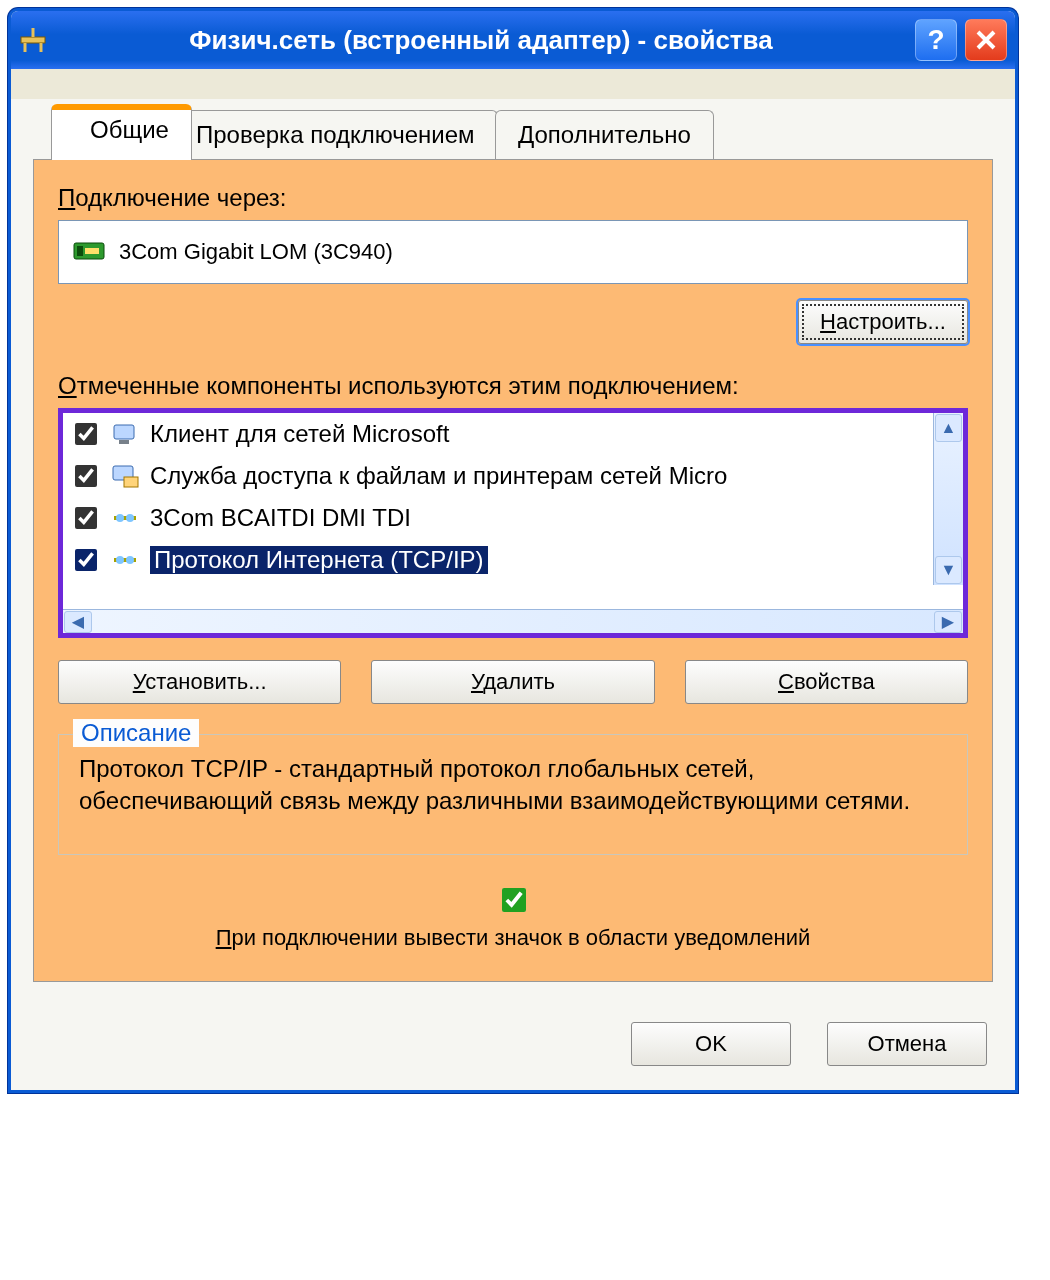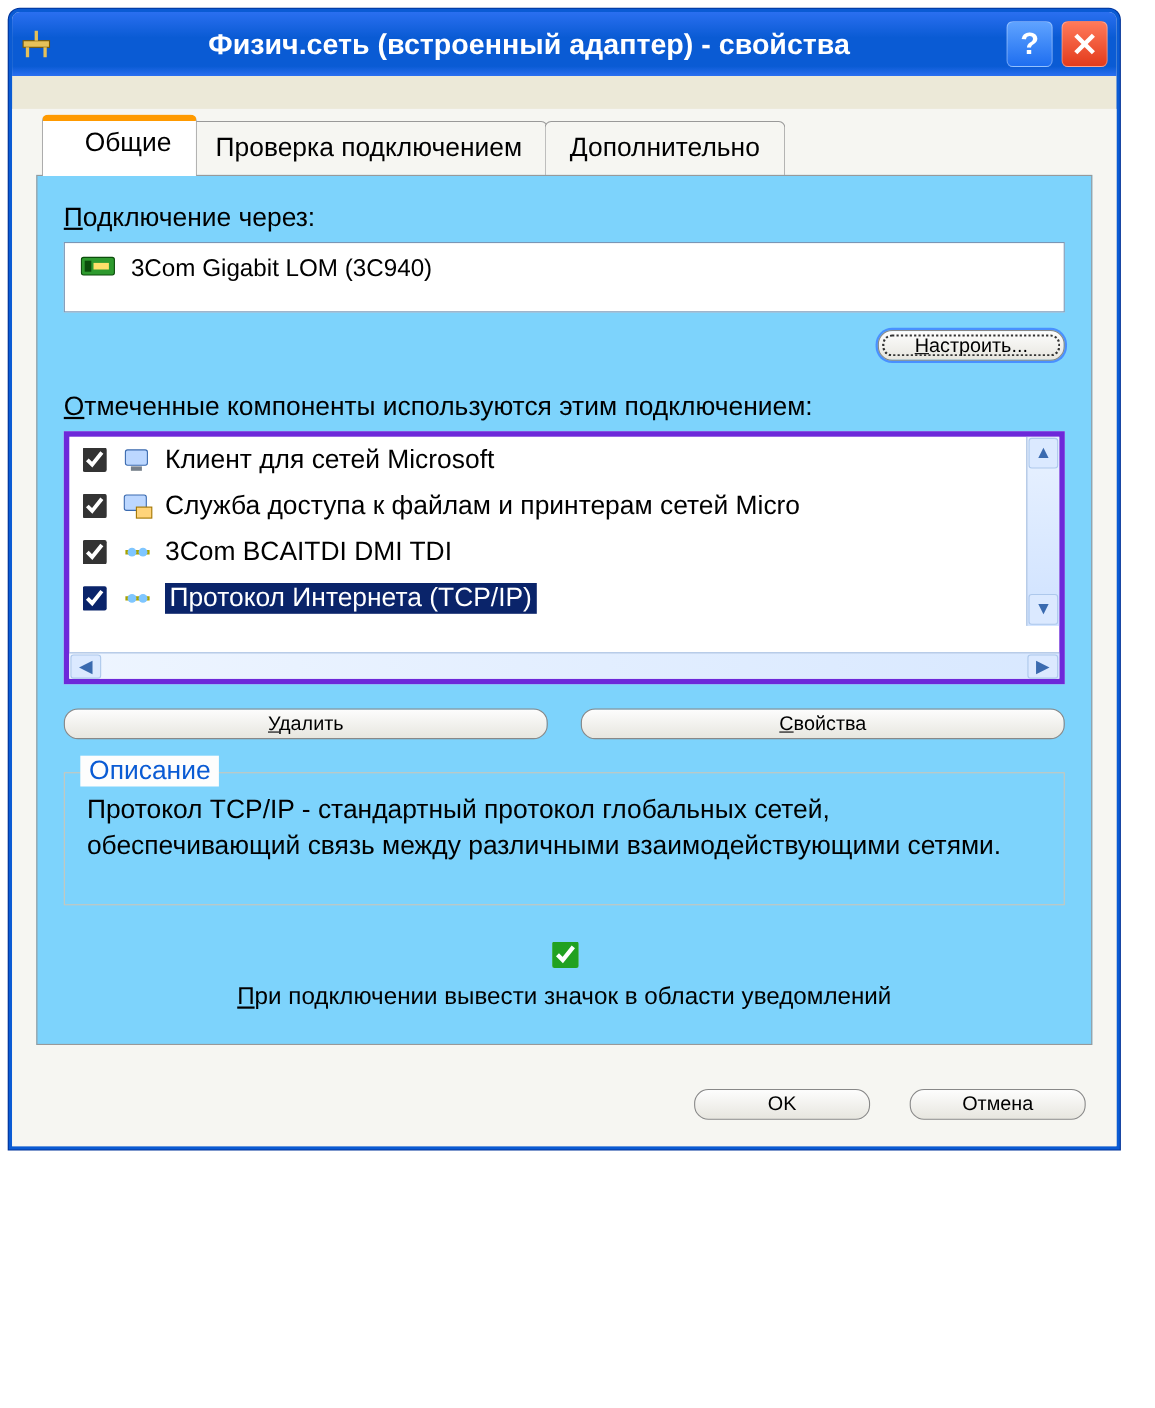--- a/index.html
+++ b/index.html
@@ -68,51 +68,51 @@
     font-size: 24px;
     cursor: default;
   }
   .tab.active {
     border-top: 6px solid #ff9a00;
     background: #ffffff;
     padding-top: 6px;
     height: 56px;
     z-index: 3;
   }
-  .tab.t1 { left: 5px; padding-left: 38px; }
+  .tab.t1 { left: 18px; padding-left: 38px; }
   .tab.t2 { left: 140px; }
   .tab.t3 { left: 462px; }
   .tab-pane {
     margin: 0 22px 20px 22px;
     border: 1px solid #999;
-    background: #7dd3fc;
+    background: #fdba74;
     padding: 24px 24px 30px 24px;
     position: relative;
   }
   .label { font-size: 24px; margin-bottom: 8px; }
   .adapter-box {
     border: 1px solid #7a96b5;
     background: #ffffff;
     min-height: 64px;
     display: flex;
-    align-items: flex-start;
+    align-items: center;
     gap: 14px;
     padding: 10px 14px;
     margin-bottom: 16px;
   }
   .nic-icon { width:32px; height:24px; }
   .btn-row { display:flex; justify-content:flex-end; margin-bottom: 28px; }
   .wbtn {
     min-width: 170px;
-    height: 28px;
+    height: 44px;
     border: 1px solid #888;
     background: linear-gradient(180deg,#fdfdfd,#e7e6df);
-    font-size: 18px;
+    font-size: 22px;
     font-family: inherit;
-    border-radius: 13px;
+    border-radius: 3px;
     padding: 0 18px;
   }
   .wbtn.focused {
     outline: 2px dotted #333;
     outline-offset: -6px;
     box-shadow: 0 0 0 2px #4990ff;
   }
   .list-wrap {
     border: 5px solid #6d28d9;
     background: #fff;
@@ -286,20 +286,23 @@
         </div>
         <div class="hscroll">
           <div class="hsbtn">◀</div>
           <div class="hsfill"></div>
           <div class="hsbtn">▶</div>
         </div>
       </div>
 
       <div class="three-btn">
         <button class="wbtn">
+          <span class="u">У</span><span>становить...</span>
+        </button>
+        <button class="wbtn">
           <span class="u">У</span><span>далить</span>
         </button>
         <button class="wbtn">
           <span class="u">С</span><span>войства</span>
         </button>
       </div>
 
       <div class="groupbox">
         <span class="legend">Описание</span>
         <div class="desc">Протокол TCP/IP - стандартный протокол глобальных сетей, обеспечивающий связь между различными взаимодействующими сетями.</div>

